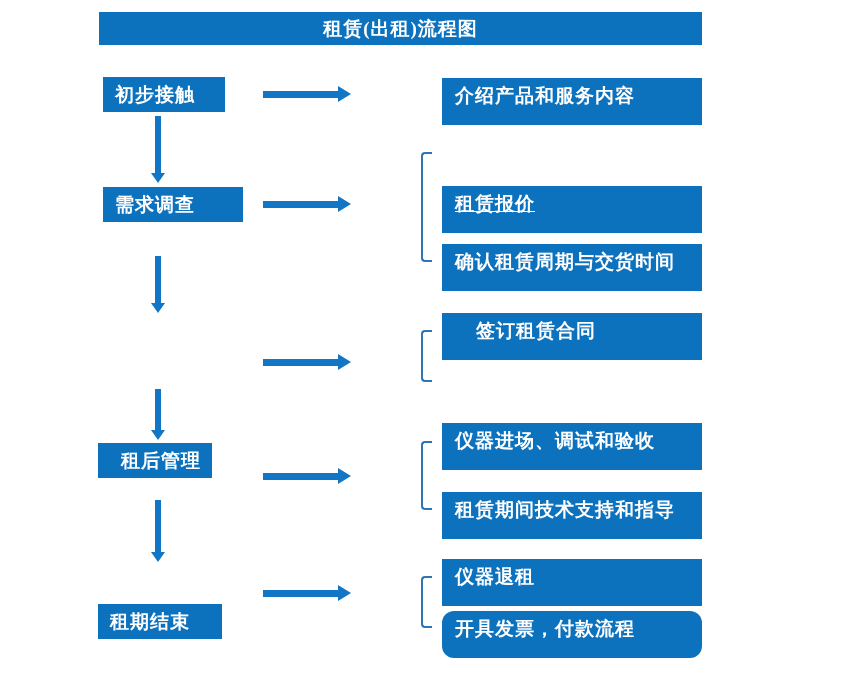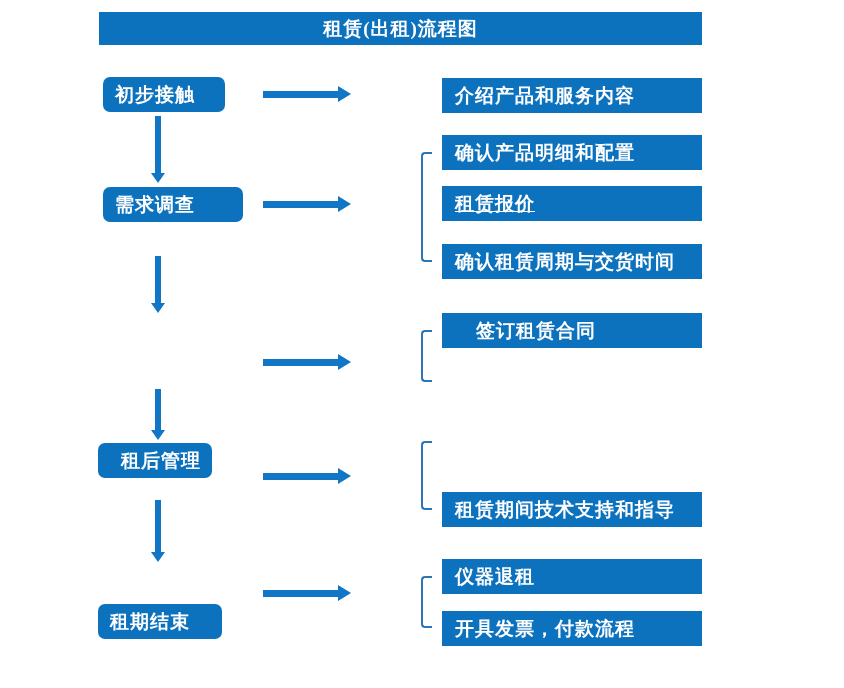--- a/index.html
+++ b/index.html
@@ -37,27 +37,26 @@
     position:absolute;
     height:35px;
     background:var(--primary);
     color:var(--text);
     font-size:19px;
     font-weight:bold;
     line-height:35px;
     padding-left:12px;
     letter-spacing:1px;
     white-space:nowrap;
-    border-radius:7px;
   }
   .output-box{
     position:absolute;
     left:442px;
     width:260px;
-    height:35px;
+    height:47px;
     background:var(--primary);
     color:var(--text);
     font-size:19px;
     font-weight:bold;
     line-height:35px;
     padding-left:13px;
     letter-spacing:1px;
     white-space:nowrap;
   }
   .h-arrow{
@@ -156,24 +155,24 @@
     <div class="head"></div>
   </div>
 
   <div class="bracket" style="top:152px;height:110px;"></div>
   <div class="bracket" style="top:330px;height:52px;"></div>
   <div class="bracket" style="top:441px;height:69px;"></div>
   <div class="bracket" style="top:576px;height:52px;"></div>
 
   <div class="output-box" style="top:78px;">介绍产品和服务内容</div>
 
-  <div class="output-box" style="top:135px;">确认产品明细和配置</div>
   <div class="output-box" style="top:186px;text-decoration:underline;">租赁报价</div>
   <div class="output-box" style="top:244px;">确认租赁周期与交货时间</div>
 
   <div class="output-box" style="top:313px;padding-left:34px;">签订租赁合同</div>
 
+  <div class="output-box" style="top:423px;">仪器进场、调试和验收</div>
   <div class="output-box" style="top:492px;">租赁期间技术支持和指导</div>
 
   <div class="output-box" style="top:559px;">仪器退租</div>
-  <div class="output-box" style="top:611px;">开具发票，付款流程</div>
+  <div class="output-box" style="top:611px;border-radius:12px;">开具发票，付款流程</div>
 
 </div>
 
 </body></html>

